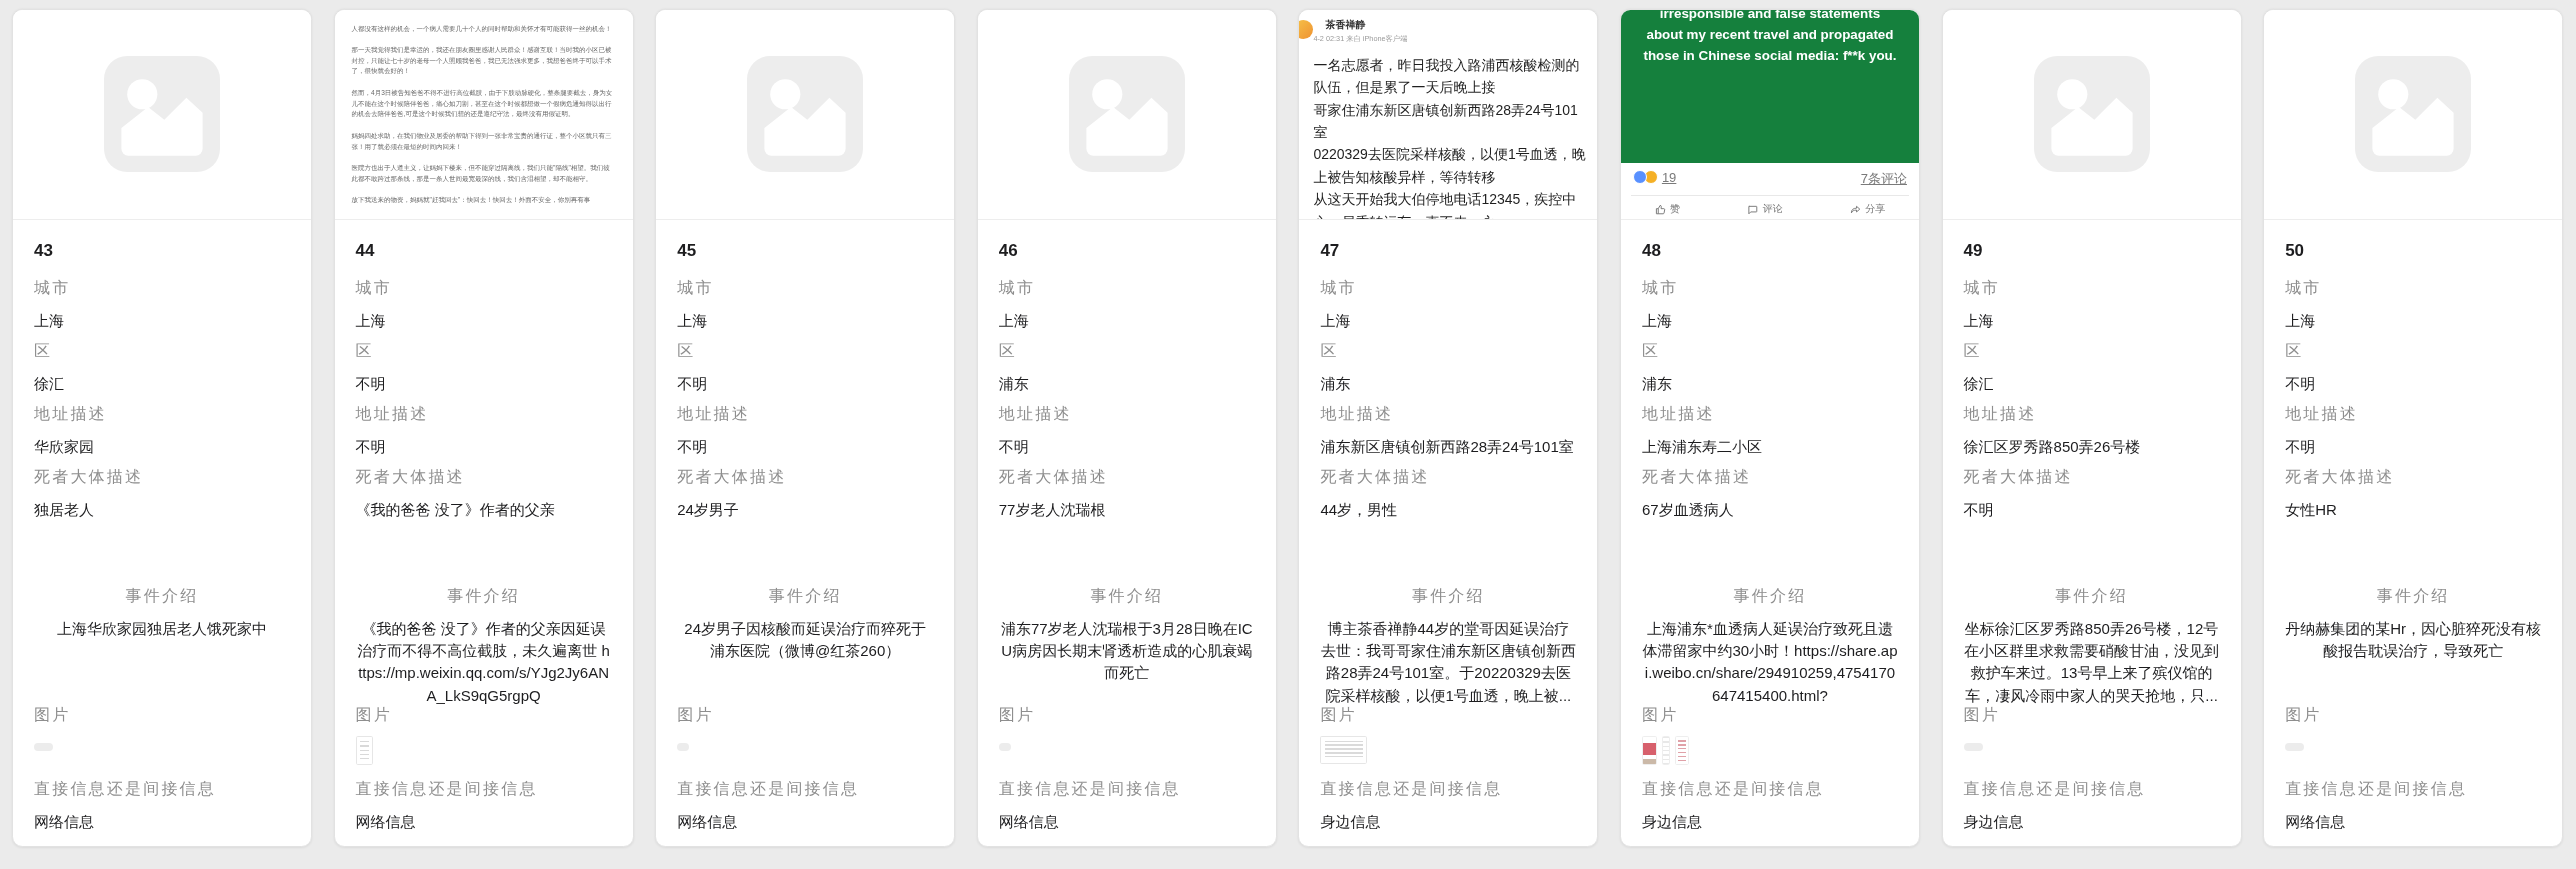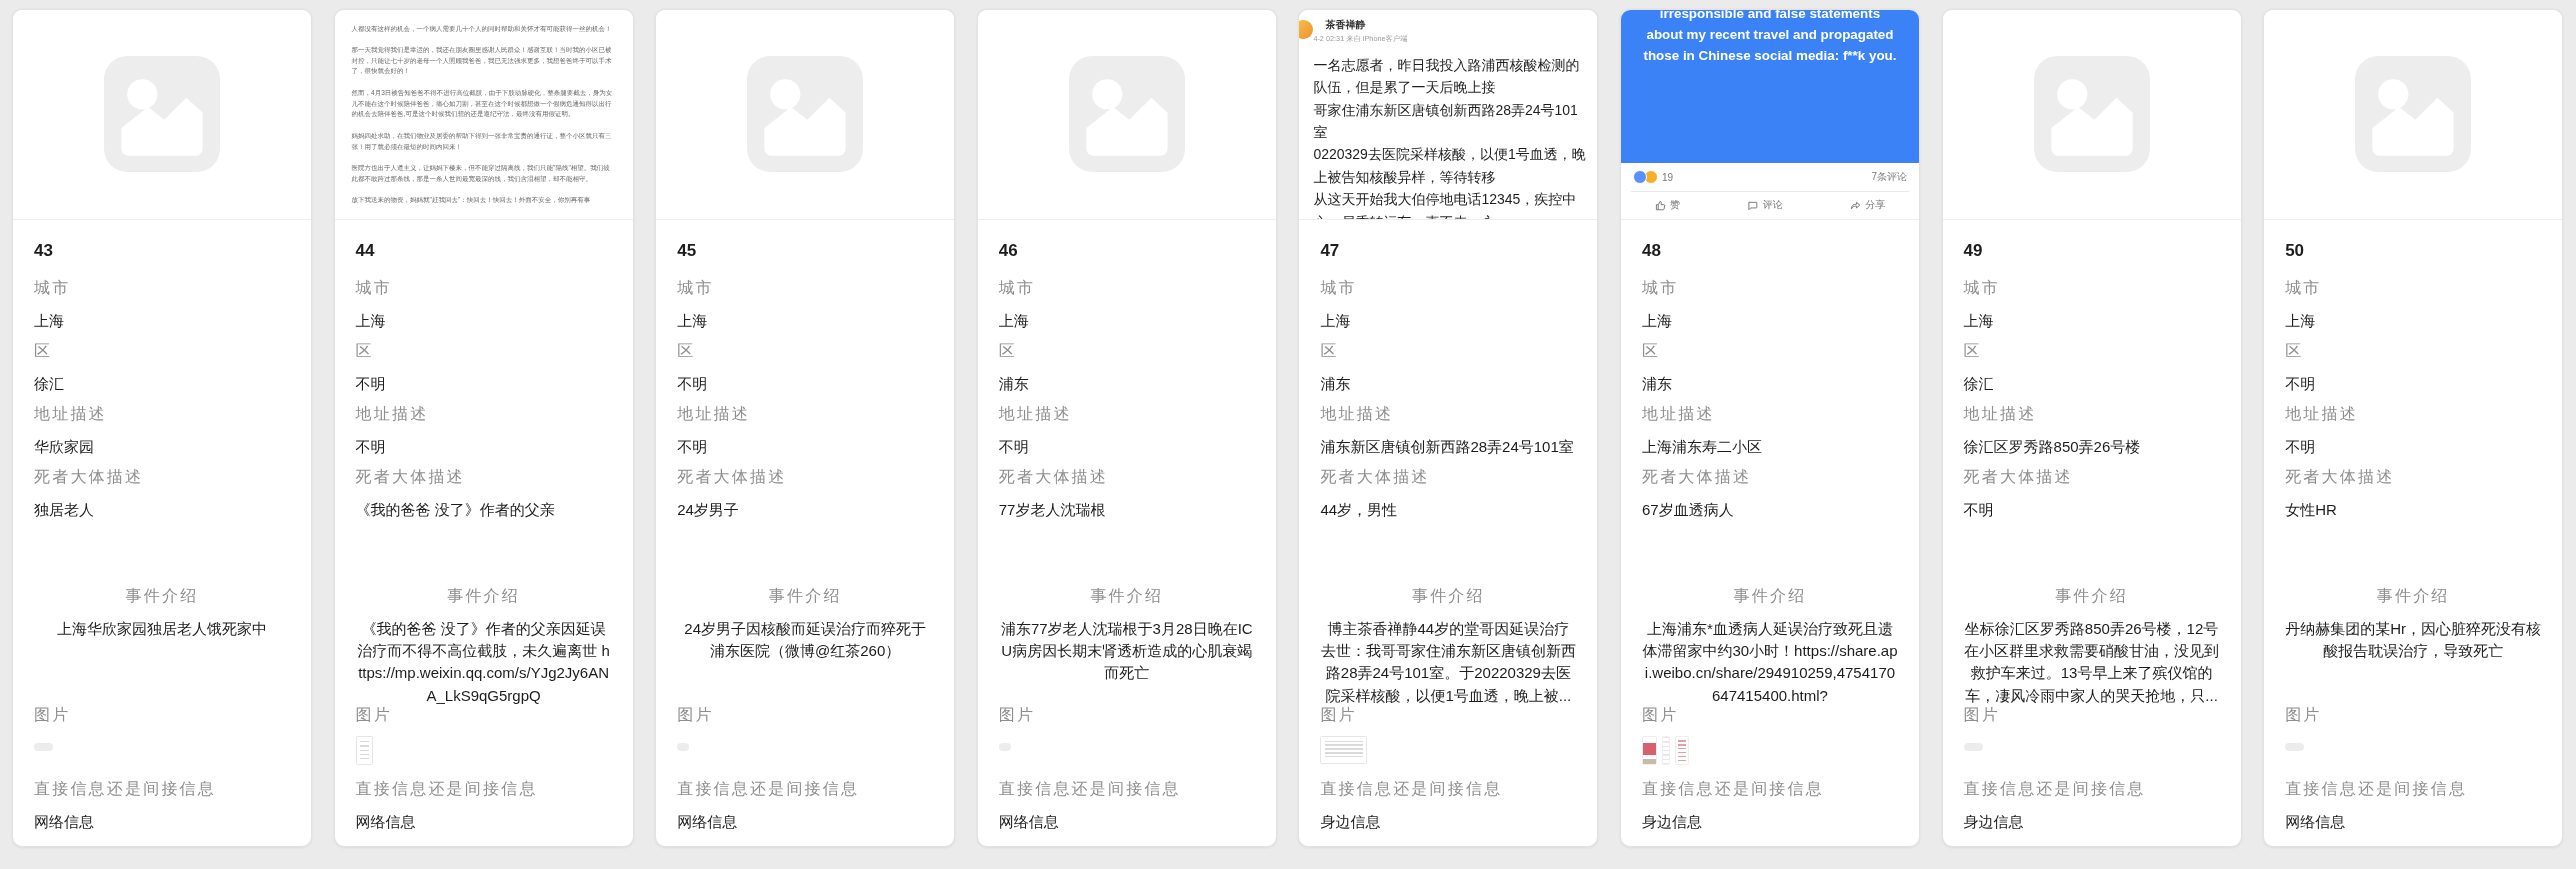--- a/index.html
+++ b/index.html
@@ -60,26 +60,26 @@
   .weibo{padding:8.6px 7px 0 14px;position:relative;}
   .w-avatar{position:absolute;left:-5.2px;top:10.3px;width:19px;height:19px;border-radius:50%;
     background:linear-gradient(135deg,#f6c34a,#ef9231);}
   .w-name{font-size:10px;font-weight:700;color:#333;margin-left:12px;}
   .w-time{font-size:7.3px;color:#9a9a9a;margin-left:0;margin-top:1.7px;}
   .w-body{font-size:14px;color:#1f1f1f;line-height:1.6;margin-top:10px;white-space:pre-line;word-break:break-all;}
   .w-mentions{font-size:10px;line-height:1.6;color:#5b7a9d;margin-top:1.7px;}
   
   .fb{height:100%;display:flex;flex-direction:column;}
   .fb-red{
-    background:#3b82f6;color:#fff;font-weight:700;font-size:13.4px;line-height:1.6;
+    background:#15803d;color:#fff;font-weight:700;font-size:13.4px;line-height:1.6;
     text-align:center;height:153px;flex:none;display:flex;align-items:flex-start;
     justify-content:center;padding:0 21px;box-sizing:border-box;overflow:hidden;
   }
   .fb-red-inner{margin-top:-7px;}
-  .fb-reactions{display:flex;align-items:center;padding:7.8px 12px 3.4px;font-size:10px;color:#7a7a7a;}
+  .fb-reactions{display:flex;align-items:flex-start;padding:7.8px 12px 3.4px;font-size:13px;color:#7a7a7a;text-decoration:underline;}
   .r-circle{width:12px;height:12px;border-radius:50%;display:inline-block;}
   .r-like{background:#5890ff;border:0.9px solid #fff;z-index:2;position:relative;}
   .r-wow{background:#f5b025;margin-left:-3.4px;border:0.9px solid #fff;position:relative;z-index:1;}
   .r-count{margin-left:4.3px;}
   .r-comments{margin-left:auto;}
   .fb-divider{border-top:0.9px solid #e8e8e8;margin:3.4px 10.3px 0;}
   .fb-actions{display:flex;justify-content:space-around;padding-top:6px;color:#737373;font-size:10px;}
   .fb-action{display:flex;align-items:center;gap:4.3px;}
   .fb-action svg{display:block;}
 </style>

